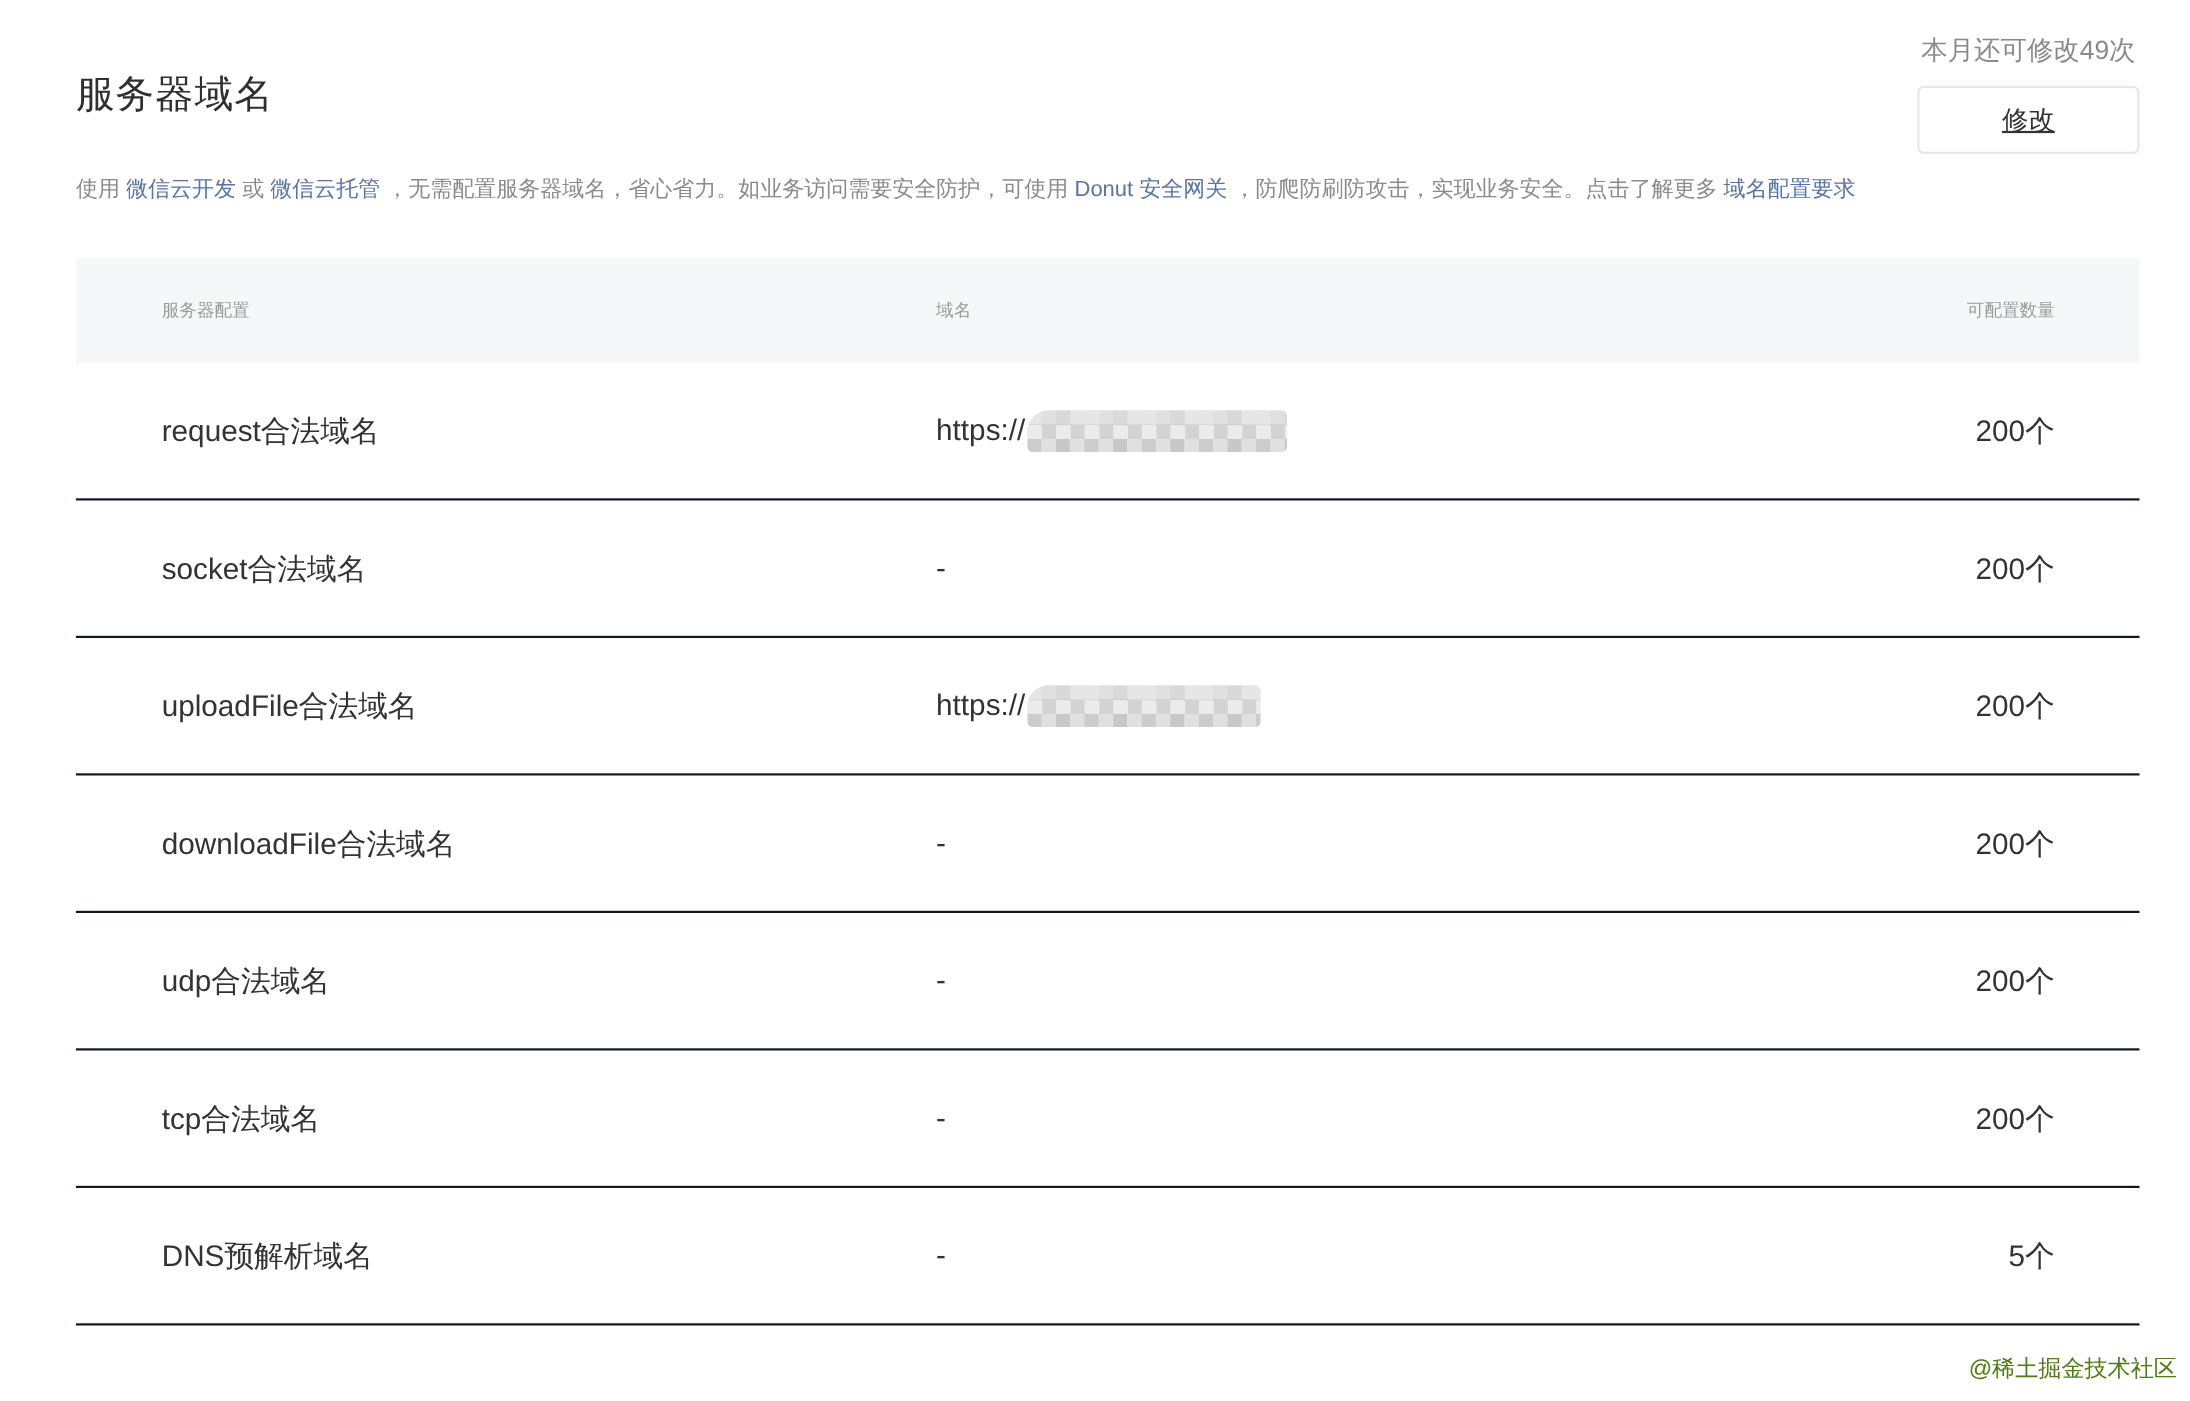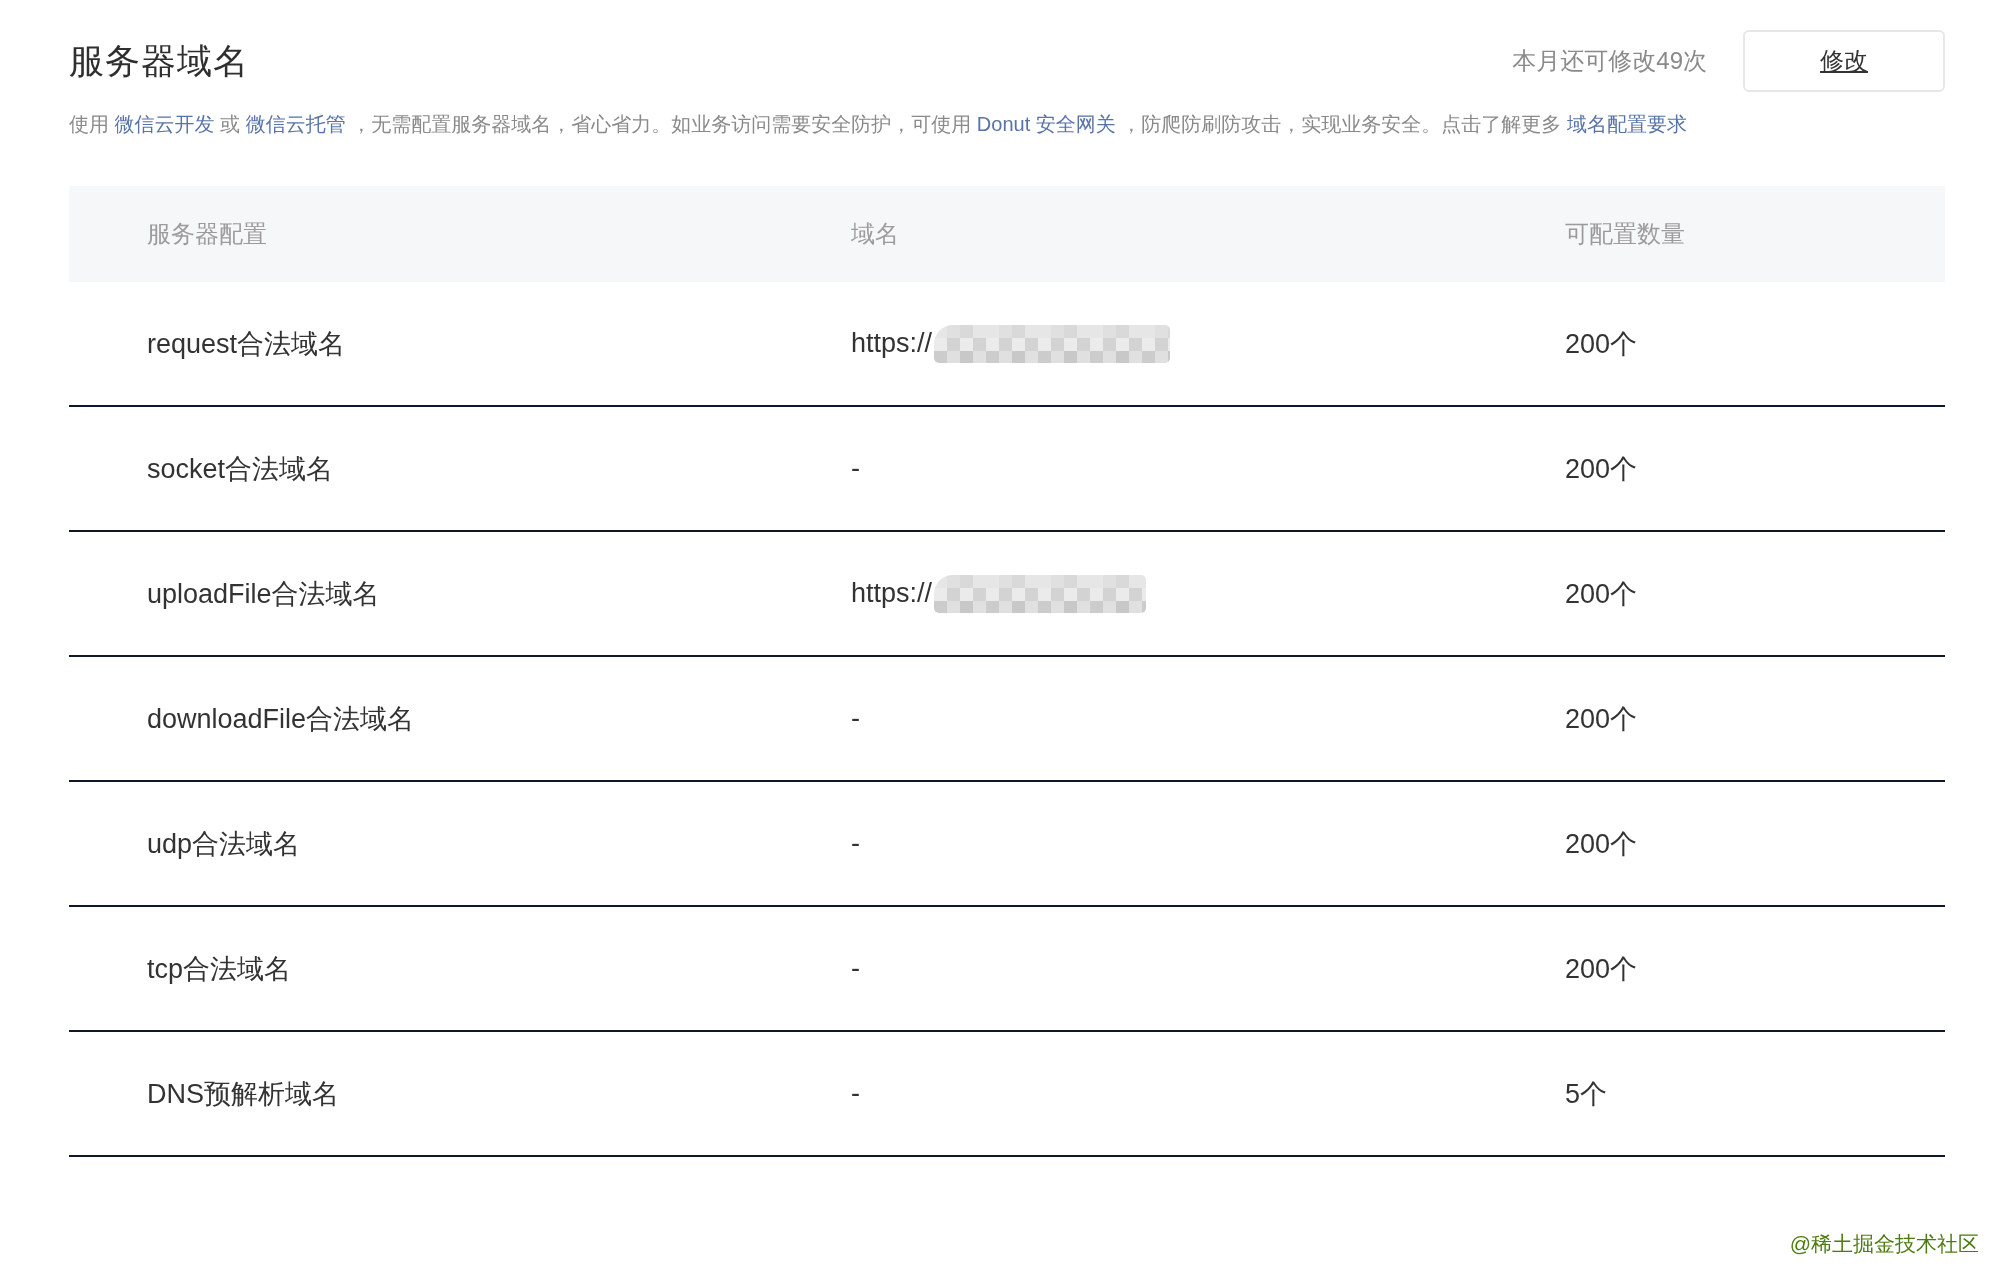--- a/index.html
+++ b/index.html
@@ -3,38 +3,38 @@
 <meta charset="utf-8">
 <style>
   * { margin:0; padding:0; box-sizing:border-box; }
   html,body { width:1991px; height:1274px; background:#ffffff; overflow:hidden;
     font-family:"Liberation Sans","DejaVu Sans",sans-serif; }
   .page { position:relative; width:1991px; height:1274px; padding:30px 46px 0 69px; }
 
   
   .top-bar { display:flex; align-items:center; justify-content:space-between; }
   .page-title { font-size:35px; font-weight:500; color:#2f2f2f; letter-spacing:1px; }
-  .top-right { display:flex; align-items:center; gap:36px; }
+  .top-right { display:flex; align-items:center; gap:16px;flex-direction:column; }
   .quota-text { font-size:24px; color:#8a8a8a; }
   .modify-btn { width:202px; height:62px; background:#fff; border:2px solid #e7e7e7;
     border-radius:6px; font-size:24px; color:#333; cursor:pointer;
     font-family:"Liberation Sans","DejaVu Sans",sans-serif;text-decoration:underline; }
 
   
   .desc { margin-top:16px; width:1880px; font-size:20px; line-height:32px; color:#8a8a8a; }
   .desc .link { color:#5873a7; text-decoration:none; cursor:pointer; }
 
   
   .table { margin-top:46px; width:1876px; }
   .thead { display:grid; grid-template-columns:782px 1fr 380px; align-items:center;
-    height:96px; background:#f6f7f9; color:#9b9b9b; font-size:24px; }
+    height:96px; background:#f6f7f9; color:#9b9b9b; font-size:16px; }
   .row { display:grid; grid-template-columns:782px 1fr 380px; align-items:center;
     height:125px; border-bottom:2px solid #0f172a; font-size:27px; color:#333; }
   .c1 { padding-left:78px; }
-  .c3 { padding-right:77px; text-align:left; }
+  .c3 { padding-right:77px; text-align:right; }
   .domain-cell { display:flex; align-items:center; }
 
   
   .blur { display:inline-block; height:38px; margin-left:2px; vertical-align:middle;
     border-radius:19px 5px 5px 5px;
     background:
       conic-gradient(from 90deg at 50% 50%, #d3d3d3 25%, #ebebeb 0 50%, #c8c8c8 0 75%, #e0e0e0 0) 0 0/26px 26px,
       conic-gradient(from 0deg at 50% 50%, #cccccc 25%, #e6e6e6 0 50%, #d9d9d9 0 75%, #c5c5c5 0) 13px 13px/52px 52px;
     background-blend-mode:lighten; }
   .row:nth-child(1) .blur { width:236px; }

